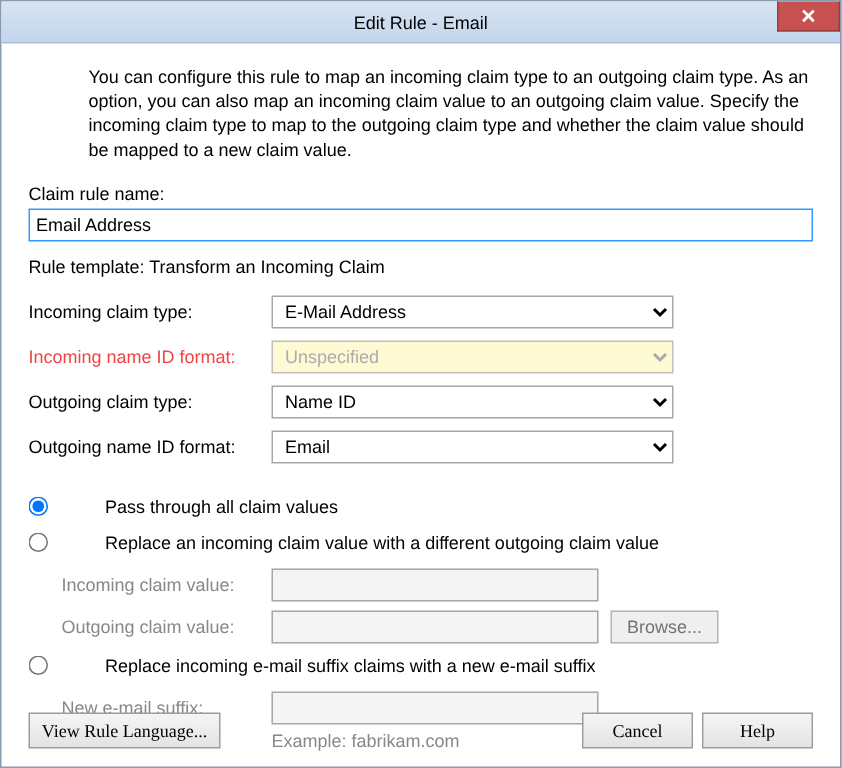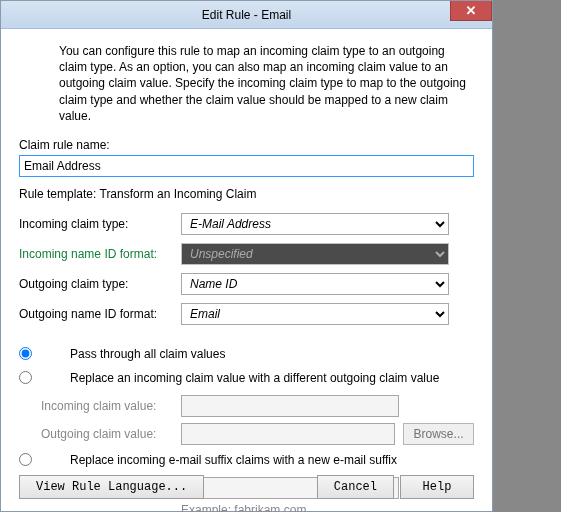--- a/index.html
+++ b/index.html
@@ -3,21 +3,21 @@
 <meta charset="utf-8">
 <style>
   * { box-sizing: border-box; }
   html, body {
     margin: 0; padding: 0;
     font-family: "Segoe UI", Tahoma, sans-serif;
     font-size: 12px;
     background: #888;
   }
   .window {
-    width: 493px; height: 512px;
+    width: 561px; height: 512px;
     background: #fff;
     border: 1px solid #8a9bb0;
     position: relative;
   }
   .titlebar {
     height: 28px;
     background: linear-gradient(#d7e4f2, #c3d6ec);
     border-bottom: 1px solid #a8bed8;
     display: flex;
     align-items: center;
@@ -72,35 +72,34 @@
   }
   .form-row {
     display: flex;
     align-items: center;
     margin-bottom: 8px;
   }
   .form-row .lbl {
     width: 162px;
     flex-shrink: 0;
   }
-  .form-row .lbl.disabled { color: #15803d; }
+  .form-row .lbl.disabled { color: #ef4444; }
   select.combo, input.txt {
     height: 22px;
     border: 1px solid #a7a7a7;
     font-family: inherit;
     font-size: 12px;
     padding: 1px 4px;
     background: #fff;
-    font-style: italic;
   }
   select.combo {
     width: 268px;
   }
   select.combo:disabled, input.txt:disabled {
-    background: #000000;
+    background: #fef9c3;
     color: #888;
   }
   .radio-row {
     display: flex;
     align-items: center;
     margin: 8px 0 10px 0;
     gap: 32px;
   }
   .radio-row input[type=radio] {
     margin: 0 6px 0 0;
@@ -140,24 +139,24 @@
     position: absolute;
     left: 0; right: 0; bottom: 12px;
     padding: 0 18px;
     display: flex;
     align-items: center;
   }
   .button-bar .spacer { flex: 1; }
   button.win {
     height: 24px;
     min-width: 74px;
-    padding: 0 16px;
+    padding: 0 0;
     border: 1px solid #9c9c9c;
     background: linear-gradient(#f5f5f5, #e3e3e3);
-    font-family: Liberation Mono, monospace;
+    font-family: Liberation Serif, serif;
     font-size: 12px;
     margin-left: 6px;
     cursor: pointer;
   }
   button.win:first-child { margin-left: 0; }
   .sep { height: 6px; }
 </style>
 </head>
 <body>
 

